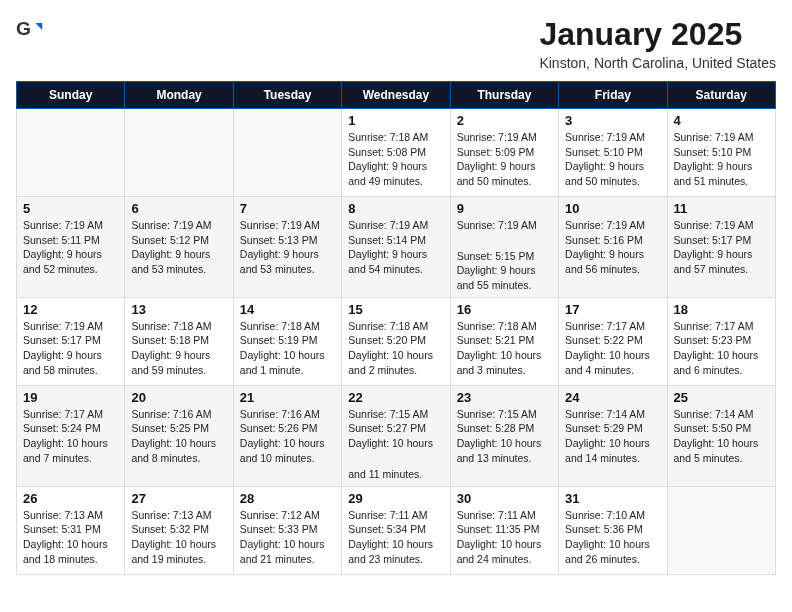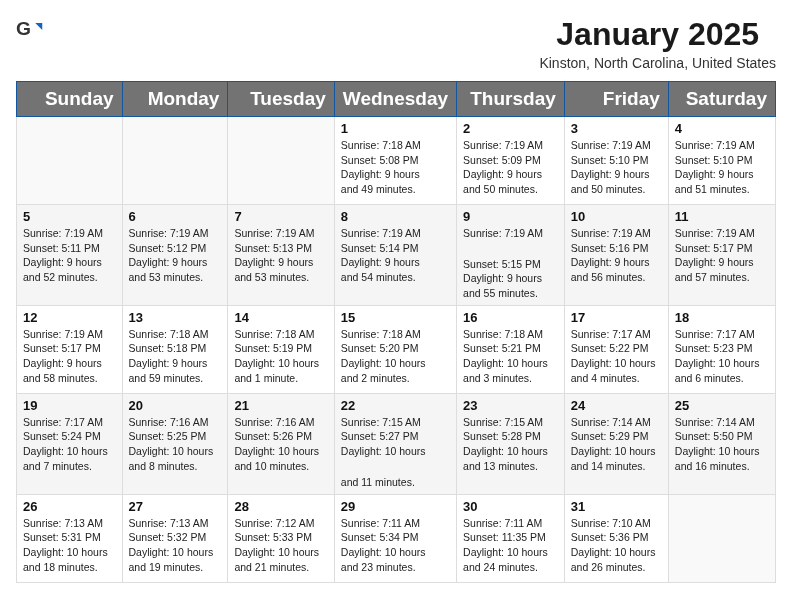--- a/index.html
+++ b/index.html
@@ -15,43 +15,43 @@
       justify-content: space-between;
       align-items: flex-start;
       margin-bottom: 10px;
     }
     .logo {
       display: flex;
       flex-direction: column;
       align-items: flex-start;
     }
     .title-block {
-      text-align: center;
+      text-align: left;
     }
     .calendar-title {
       font-size: 32px;
       font-weight: bold;
       color: #1a1a1a;
     }
     .calendar-subtitle {
       font-size: 14px;
       color: #333;
       margin-top: 2px;
     }
     .calendar {
       width: 100%;
       border-collapse: collapse;
       border: 1px solid #ccc;
     }
     .calendar th {
-      background: #737373;
+      background: #0f172a;
       color: #fff;
-      text-align: right;
+      text-align: center;
       padding: 6px 8px;
-      font-size: 19px;
+      font-size: 12px;
       font-weight: bold;
       border: 1px solid #1255a0;
     }
     .calendar td {
       vertical-align: top;
       padding: 4px 6px;
       font-size: 10.5px;
       color: #222;
       border: 1px solid #ddd;
       width: calc(100% / 7);
@@ -291,21 +291,21 @@
           <span style="display: block; line-height: 1.4;">Sunrise: 7:14 AM</span>
           <span style="display: block; line-height: 1.4;">Sunset: 5:29 PM</span>
           <span style="display: block; line-height: 1.4;">Daylight: 10 hours</span>
           <span style="display: block; line-height: 1.4;">and 14 minutes.</span>
         </td>
         <td>
           <span class="day-num">25</span>
           <span style="display: block; line-height: 1.4;">Sunrise: 7:14 AM</span>
           <span style="display: block; line-height: 1.4;">Sunset: 5:50 PM</span>
           <span style="display: block; line-height: 1.4;">Daylight: 10 hours</span>
-          <span style="display: block; line-height: 1.4;">and 16 minutes.</span>
+          <span style="display: block; line-height: 1.4;">and 5 minutes.</span>
         </td>
       </tr>
       <tr>
         <td>
           <span class="day-num">26</span>
           <span style="display: block; line-height: 1.4;">Sunrise: 7:13 AM</span>
           <span style="display: block; line-height: 1.4;">Sunset: 5:31 PM</span>
           <span style="display: block; line-height: 1.4;">Daylight: 10 hours</span>
           <span style="display: block; line-height: 1.4;">and 18 minutes.</span>
         </td>

